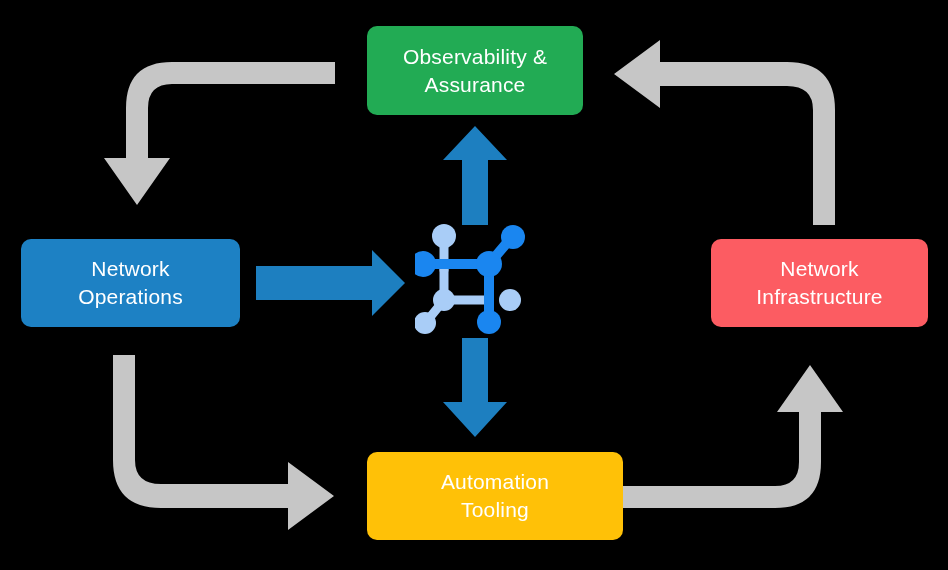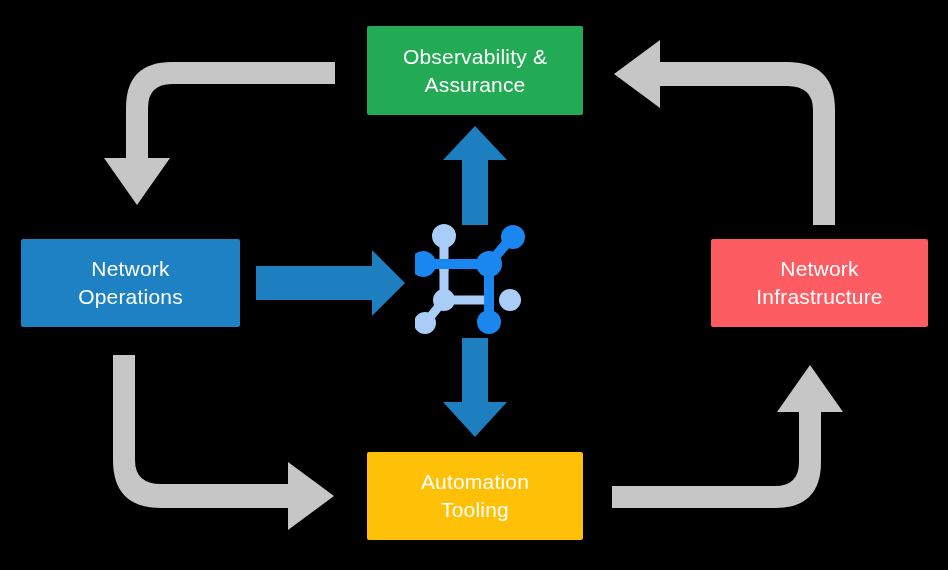--- a/index.html
+++ b/index.html
@@ -14,21 +14,21 @@
     font-family: "Liberation Sans", sans-serif;
   }
   #canvas {
     position: relative;
     width: 948px;
     height: 570px;
     background: #000000;
   }
   .node-box {
     position: absolute;
-    border-radius: 2px;
+    border-radius: 10px;
     display: flex;
     align-items: center;
     justify-content: center;
     text-align: center;
     color: #ffffff;
     font-size: 21px;
     line-height: 1.32;
     font-weight: 400;
     letter-spacing: 0.2px;
     box-sizing: border-box;
@@ -41,21 +41,21 @@
   }
   #box-network-operations {
     left: 21px; top: 239px; width: 219px; height: 88px;
     background: #1d81c4;
   }
   #box-network-infrastructure {
     left: 711px; top: 239px; width: 217px; height: 88px;
     background: #fc5c62;
   }
   #box-automation-tooling {
-    left: 367px; top: 452px; width: 216px; height: 88px;
+    left: 367px; top: 452px; width: 256px; height: 88px;
     background: #ffc107;
   }
   .arrow-layer {
     position: absolute;
     left: 0; top: 0;
     width: 948px;
     height: 570px;
   }
   .net-icon {
     position: absolute;

